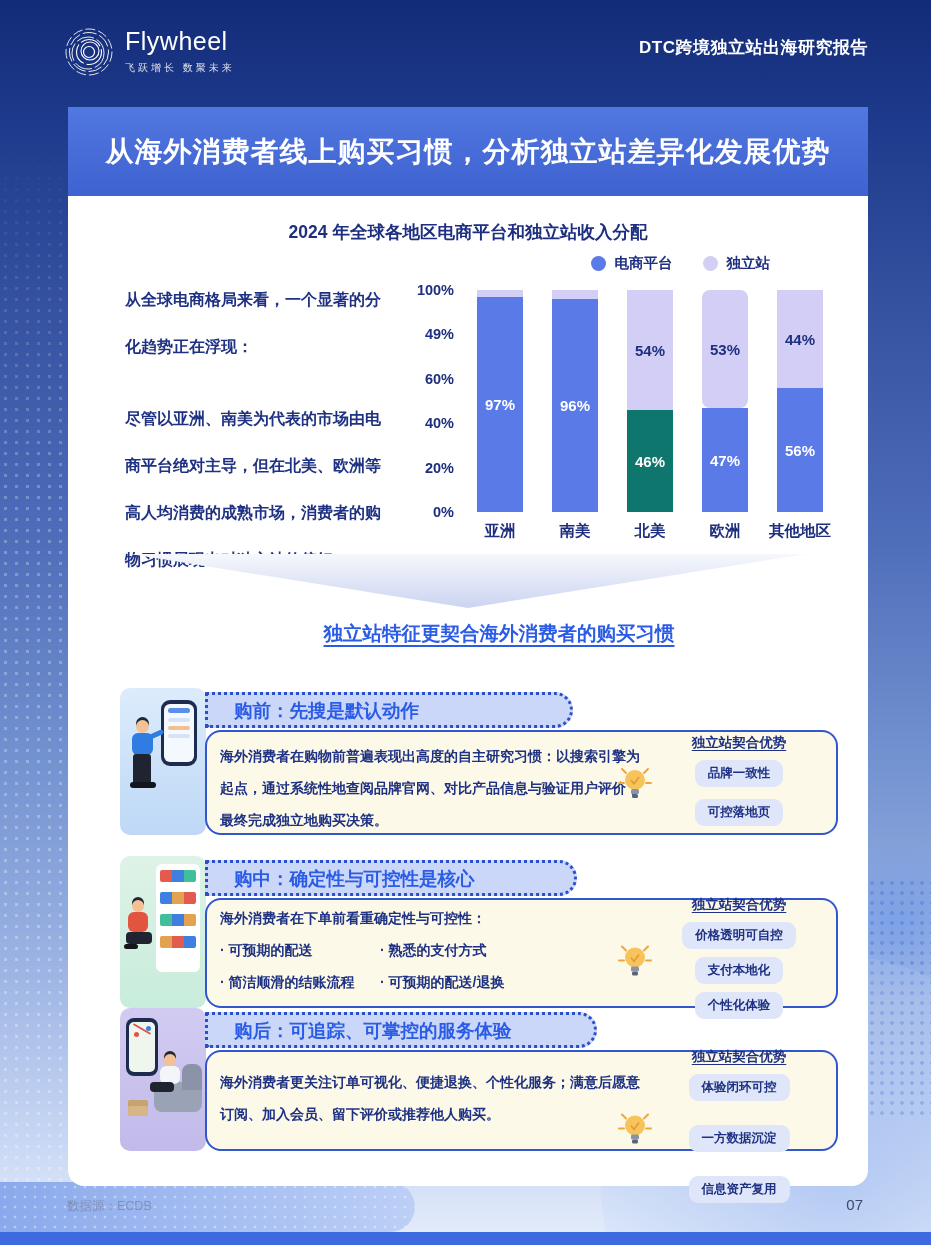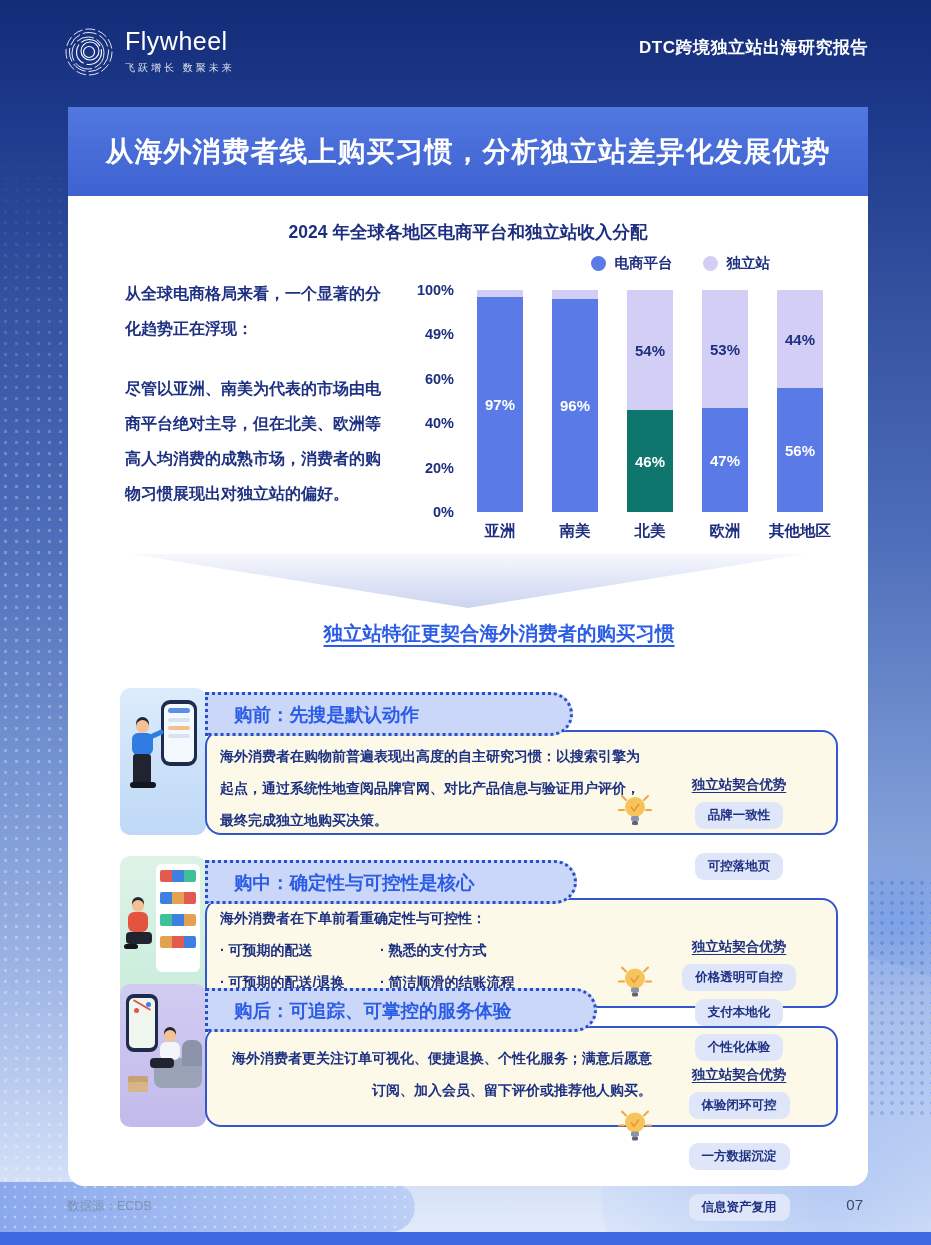--- a/index.html
+++ b/index.html
@@ -37,56 +37,56 @@
   .banner{position:absolute;left:68px;top:107px;width:800px;height:89px;
     background:linear-gradient(180deg,#5177e0,#3e62d0);display:flex;align-items:center;justify-content:center;}
   .banner h1{color:#fff;font-size:28px;font-weight:bold;letter-spacing:1px;margin:0;}
   
   .main-card{position:absolute;left:68px;top:196px;width:800px;height:990px;background:#fff;border-radius:0 0 16px 16px;}
   .chart-title{position:absolute;top:24px;left:0;width:100%;text-align:center;font-size:17.5px;font-weight:bold;color:#1e2f80;margin:0;}
   .legend{position:absolute;top:58px;right:98px;display:flex;gap:30px;}
   .legend-item{display:flex;align-items:center;gap:9px;font-size:14.5px;font-weight:bold;color:#1e2f80;}
   .legend-dot{width:15px;height:15px;border-radius:50%;}
   .intro{position:absolute;left:57px;top:80px;width:274px;font-size:16px;font-weight:600;color:#1e3182;}
-  .intro p{margin:0 13px 25px 0;line-height:35px;}
+  .intro p{margin:0 13px 25px 0;line-height:47px;}
   
   .chart{position:absolute;left:338px;top:94px;width:434px;height:262px;}
   .yaxis{position:absolute;left:0;top:0;width:52px;height:222px;}
   .ytick{position:absolute;right:4px;transform:translateY(-50%);font-size:14.5px;font-weight:bold;color:#1e2f80;}
   .plot{position:absolute;left:60px;top:0;width:368px;height:222px;display:flex;justify-content:space-between;}
   .bar-col{width:68px;display:flex;flex-direction:column;align-items:center;}
   .bar-stack{width:46px;height:222px;display:flex;flex-direction:column;justify-content:flex-end;}
   .seg{position:relative;width:100%;}
   .seg-label{position:absolute;width:100%;left:0;top:50%;transform:translateY(-50%);text-align:center;font-size:15px;font-weight:bold;}
   .xlabel{margin-top:9px;font-size:15.5px;font-weight:bold;color:#1e2f80;white-space:nowrap;}
   
   .chevron{position:absolute;left:62px;top:358px;width:676px;height:54px;
     background:linear-gradient(180deg,#f6f8fd 0%,#cbd4f1 100%);
     clip-path:polygon(0 0,100% 0,50% 100%);}
   .section-title{position:absolute;top:424px;left:0;width:100%;text-align:center;font-size:19.5px;font-weight:bold;color:#2b5ce6;margin:0;padding-left:31px;}
   .section-title span{text-decoration:underline;text-underline-offset:5px;text-decoration-thickness:2px;}
   
   .fcard{position:absolute;left:52px;width:718px;}
   #fcard-1{top:492px;height:147px;}
   #fcard-2{top:660px;height:152px;}
-  #fcard-3{top:788px;height:143px;text-align:right;}
+  #fcard-3{top:812px;height:143px;}
   .illus{position:absolute;left:0;top:0;bottom:0;width:86px;border-radius:10px;overflow:hidden;}
   .body-box{position:absolute;left:85px;right:0;top:42px;bottom:0;background:#fdf9e8;border:2px solid #3156cd;border-radius:16px;box-sizing:border-box;z-index:0;}
-  .pill{position:absolute;left:85px;top:4px;height:44px;box-sizing:border-box;background:#cbd7f8;border:3px dotted #2a50c9;
+  .pill{position:absolute;left:85px;top:4px;height:36px;box-sizing:border-box;background:#cbd7f8;border:3px dotted #2a50c9;
     border-radius:10px 999px 999px 10px;display:flex;align-items:center;padding:0 44px 0 26px;
     font-size:18.5px;font-weight:bold;color:#2b5ce6;z-index:2;white-space:nowrap;}
   #fcard-1 .pill{width:368px;} #fcard-2 .pill{width:372px;} #fcard-3 .pill{width:392px;}
   .card-text{position:absolute;left:100px;top:52px;width:432px;font-size:14px;font-weight:bold;color:#1e3182;line-height:32px;z-index:1;}
   #fcard-2 .card-text{top:46px;}
   .bullets{display:grid;grid-template-columns:160px auto;}
   .advantage{position:absolute;right:16px;top:46px;width:208px;display:flex;z-index:2;}
   #fcard-2 .advantage,#fcard-3 .advantage{top:40px;}
   .bulb-icon{width:42px;flex:none;margin-top:6px;}
   .adv-col{flex:1;display:flex;flex-direction:column;align-items:center;gap:8px;}
-  .adv-title{font-size:13.5px;font-weight:bold;color:#1e3182;text-decoration:underline;text-underline-offset:3px;margin-top:42px;}
+  .adv-title{font-size:13.5px;font-weight:bold;color:#1e3182;text-decoration:underline;text-underline-offset:3px;}
   .tag{background:#dfe6f9;border-radius:9px;padding:5px 13px;font-size:12.5px;font-weight:bold;color:#1e3182;white-space:nowrap;}
   
   .il{position:absolute;}
   .illus-1{background:linear-gradient(180deg,#dcecfc,#bed8f6);}
   .illus-2{background:linear-gradient(180deg,#def3e7,#c8ecdb);}
   .illus-3{background:linear-gradient(180deg,#d2cbf1,#c2baea);}
   
   .source{position:absolute;left:67px;top:1198px;font-size:12.5px;color:rgba(110,122,148,.6);z-index:2;}
   .page-num{position:absolute;right:68px;top:1196px;font-size:15px;color:#3c4870;z-index:2;}
 </style>
@@ -177,21 +177,21 @@
               <div class="seg-label" style="color: rgb(30, 47, 128);">54%</div>
             </div>
             <div class="seg" style="height: 102.12px; background: #0f766e;">
               <div class="seg-label" style="color: rgb(255, 255, 255);">46%</div>
             </div>
           </div>
           <div class="xlabel">北美</div>
         </div>
         <div class="bar-col">
           <div class="bar-stack">
-            <div class="seg" style="height: 117.66px; background: rgb(211, 206, 245);">
+            <div class="seg" style="height: 117.66px; background: rgb(211, 206, 245); border-radius: 8px;">
               <div class="seg-label" style="color: rgb(30, 47, 128);">53%</div>
             </div>
             <div class="seg" style="height: 104.34px; background: rgb(90, 122, 232);">
               <div class="seg-label" style="color: rgb(255, 255, 255);">47%</div>
             </div>
           </div>
           <div class="xlabel">欧洲</div>
         </div>
         <div class="bar-col">
           <div class="bar-stack">
@@ -238,21 +238,21 @@
           <line x1="5" y1="22" x2="10" y2="22"></line>
             <line x1="37" y1="22" x2="32" y2="22"></line>
         </g>
         <circle cx="21" cy="19" r="10" fill="#f6c45a"></circle>
         <path d="M17 19 l3 4 l5 -7" stroke="#e8963c" stroke-width="1.6" fill="none"></path>
         <rect x="17" y="28" width="8" height="5" rx="1.5" fill="#8a93a8"></rect>
         <rect x="18" y="33" width="6" height="4" rx="1.5" fill="#5a6478"></rect>
       </svg>
       <div class="adv-col">
         <div class="adv-title">独立站契合优势</div>
-        <div class="adv-col" style="gap:24px">
+        <div class="adv-col" style="gap:12px">
             <div class="tag">品牌一致性</div>
             <div class="tag">可控落地页</div>
           </div>
       </div>
     </div>
   </div>
 
   <div class="fcard" id="fcard-2">
     <div class="illus illus-2">
       <div class="il" style="right:6px;top:8px;width:44px;height:108px;background:#ffffff;border-radius:6px;"></div>
@@ -267,22 +267,22 @@
     </div>
     <div class="pill">
         <span>购中：确定性与可控性是核心</span>
       </div>
     <div class="body-box"></div>
     <div class="card-text">
       <div>海外消费者在下单前看重确定性与可控性：</div>
       <div class="bullets">
           <div class="">· 可预期的配送</div>
           <div class="">· 熟悉的支付方式</div>
+          <div class="">· 简洁顺滑的结账流程</div>
           <div class="">· 可预期的配送/退换</div>
-          <div class="">· 简洁顺滑的结账流程</div>
         </div>
     </div>
     <div class="advantage">
       <svg class="bulb-icon" viewBox="0 0 42 44">
         <g stroke="#f2a43e" stroke-width="2" stroke-linecap="round">
           <line x1="8" y1="8" x2="12" y2="12"></line>
             <line x1="34" y1="8" x2="30" y2="12"></line>
           <line x1="5" y1="22" x2="10" y2="22"></line>
             <line x1="37" y1="22" x2="32" y2="22"></line>
         </g>

